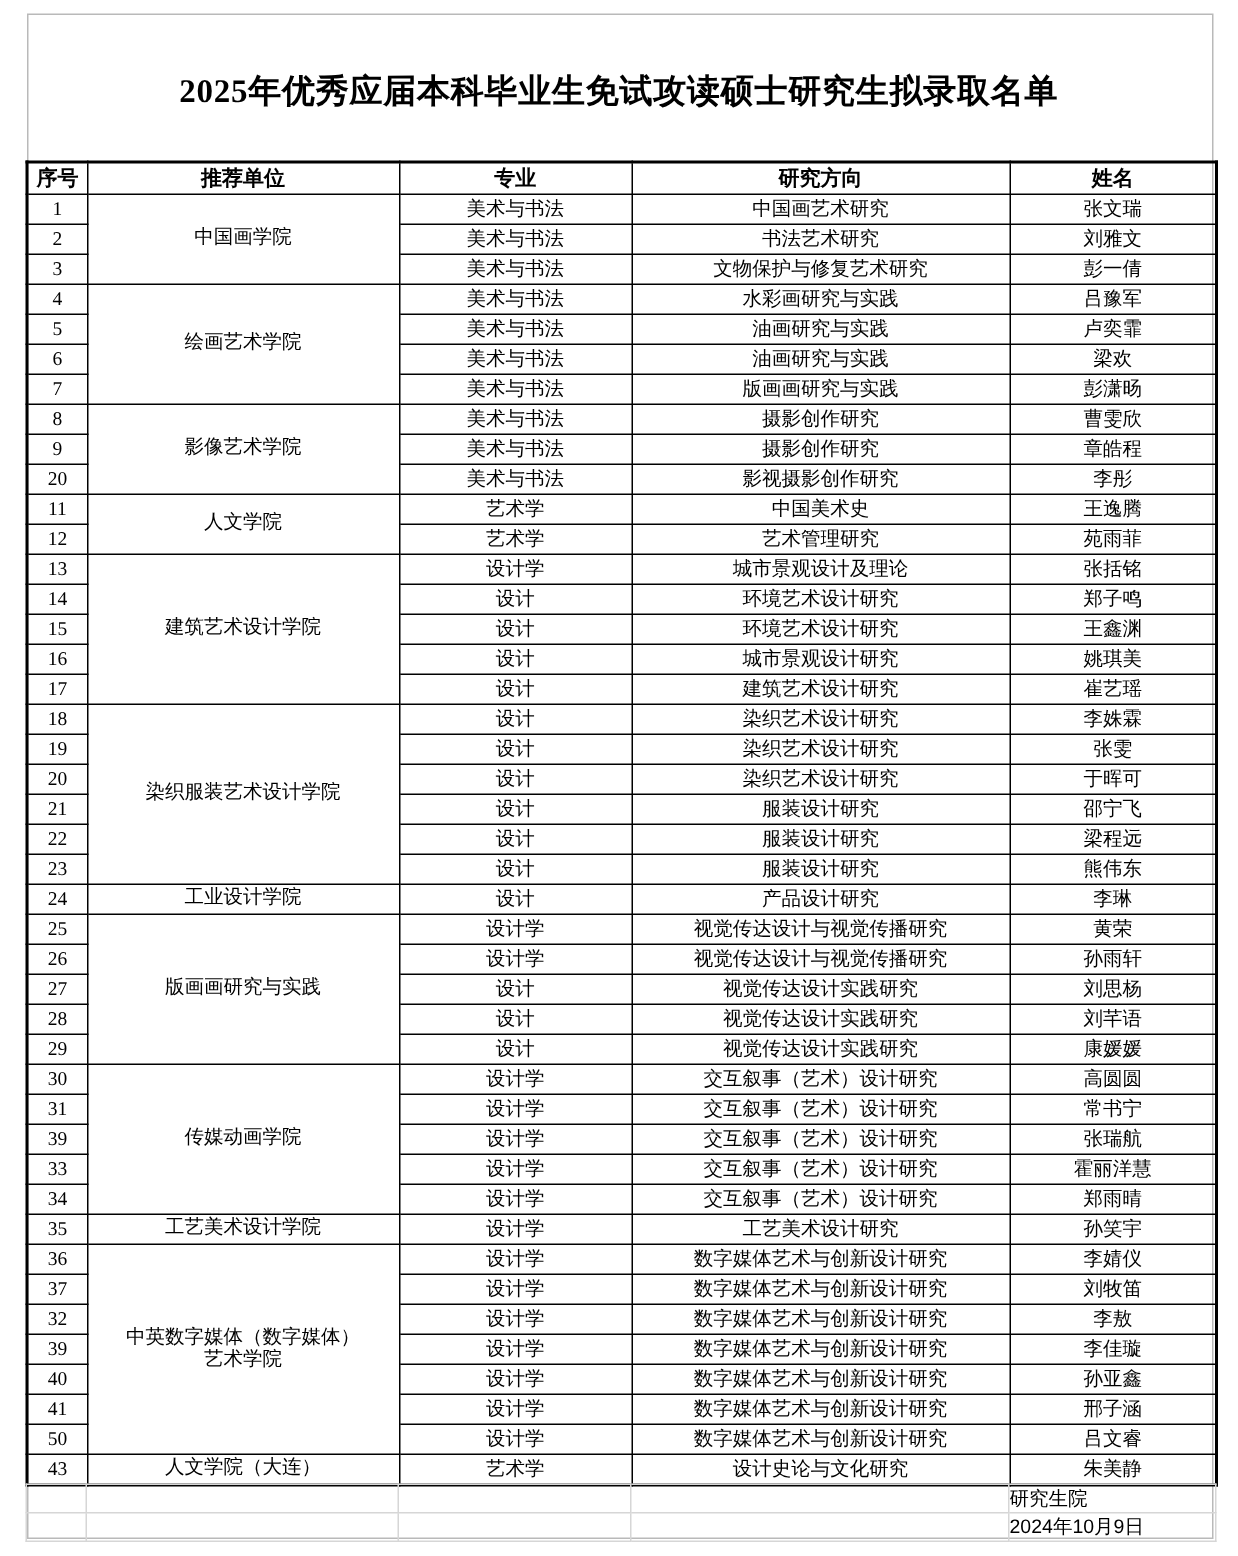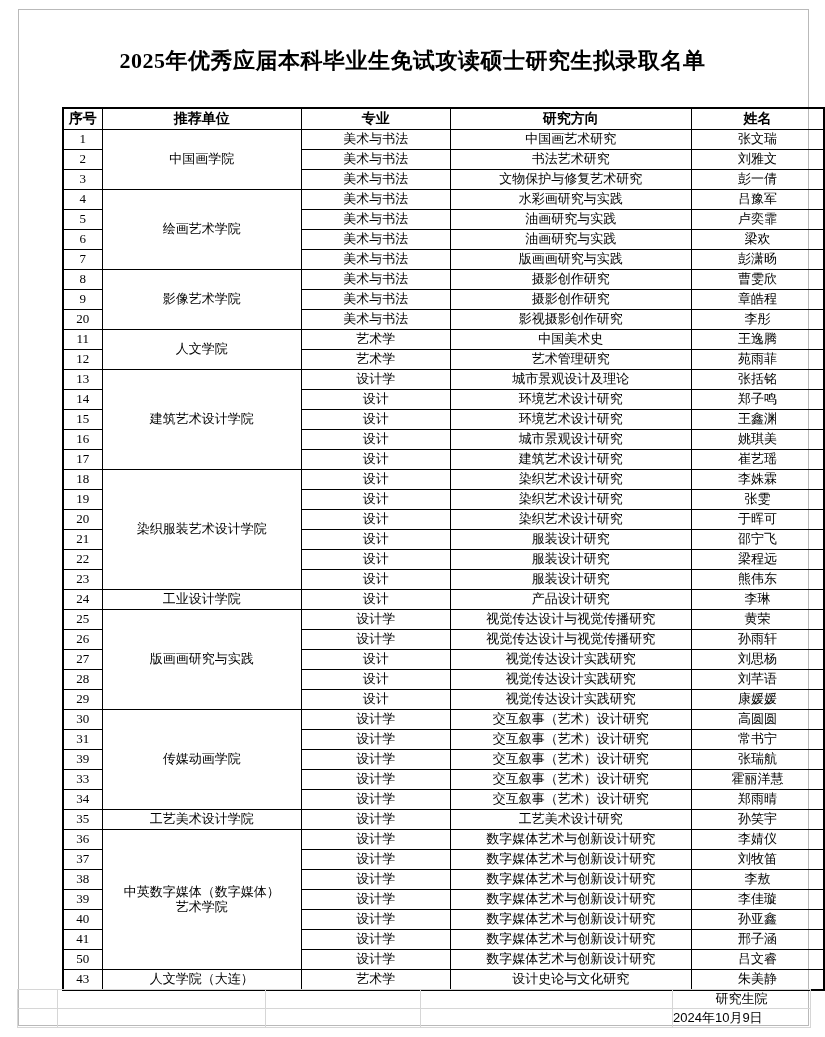--- a/index.html
+++ b/index.html
@@ -37,58 +37,58 @@
     letter-spacing: 0.5px;
     white-space: nowrap;
   }
   table.roster {
     position: absolute;
     left: 17px;
     top: 107px;
     border-collapse: collapse;
     table-layout: fixed;
     border: 2px solid #000000;
-    margin-left: 45px;
   }
   table.roster th, table.roster td {
     border: 1px solid #000000;
     text-align: center;
     vertical-align: middle;
     padding: 0 2px;
     overflow: hidden;
   }
   table.roster th {
     height: 20px;
     font-size: 14px;
     font-weight: bold;
   }
   table.roster td {
     height: 19px;
     font-size: 13px;
     line-height: 1.15;
   }
   table.roster td.unit-cell {
     white-space: pre-line;
+    font-family: Liberation Mono, monospace;
   }
   table.footer-grid {
     position: absolute;
     left: 17px;
     top: 989px;
     border-collapse: collapse;
     table-layout: fixed;
   }
   table.footer-grid td {
     border: 1px solid #d6d6d6;
     height: 17px;
     font-family: "Liberation Sans", "DejaVu Sans", sans-serif;
     font-size: 13px;
     padding: 0;
   }
   td.footer-org {
-    text-align: center;
+    text-align: left;
     padding-right: 16px;
     margin-left: 28px;
   }
   td.footer-date {
     text-align: left;
     padding-right: 2px;
   }
 </style>
 </head>
 <body>
@@ -344,21 +344,21 @@
           <td class="direction-cell">数字媒体艺术与创新设计研究</td>
           <td class="name-cell">李婧仪</td>
         </tr>
         <tr>
           <td class="no-cell">37</td>
           <td class="major-cell">设计学</td>
           <td class="direction-cell">数字媒体艺术与创新设计研究</td>
           <td class="name-cell">刘牧笛</td>
         </tr>
         <tr>
-          <td class="no-cell">38</td>
+          <td class="no-cell">32</td>
           <td class="major-cell">设计学</td>
           <td class="direction-cell">数字媒体艺术与创新设计研究</td>
           <td class="name-cell">李敖</td>
         </tr>
         <tr>
           <td class="no-cell">39</td>
           <td class="major-cell">设计学</td>
           <td class="direction-cell">数字媒体艺术与创新设计研究</td>
           <td class="name-cell">李佳璇</td>
         </tr>

